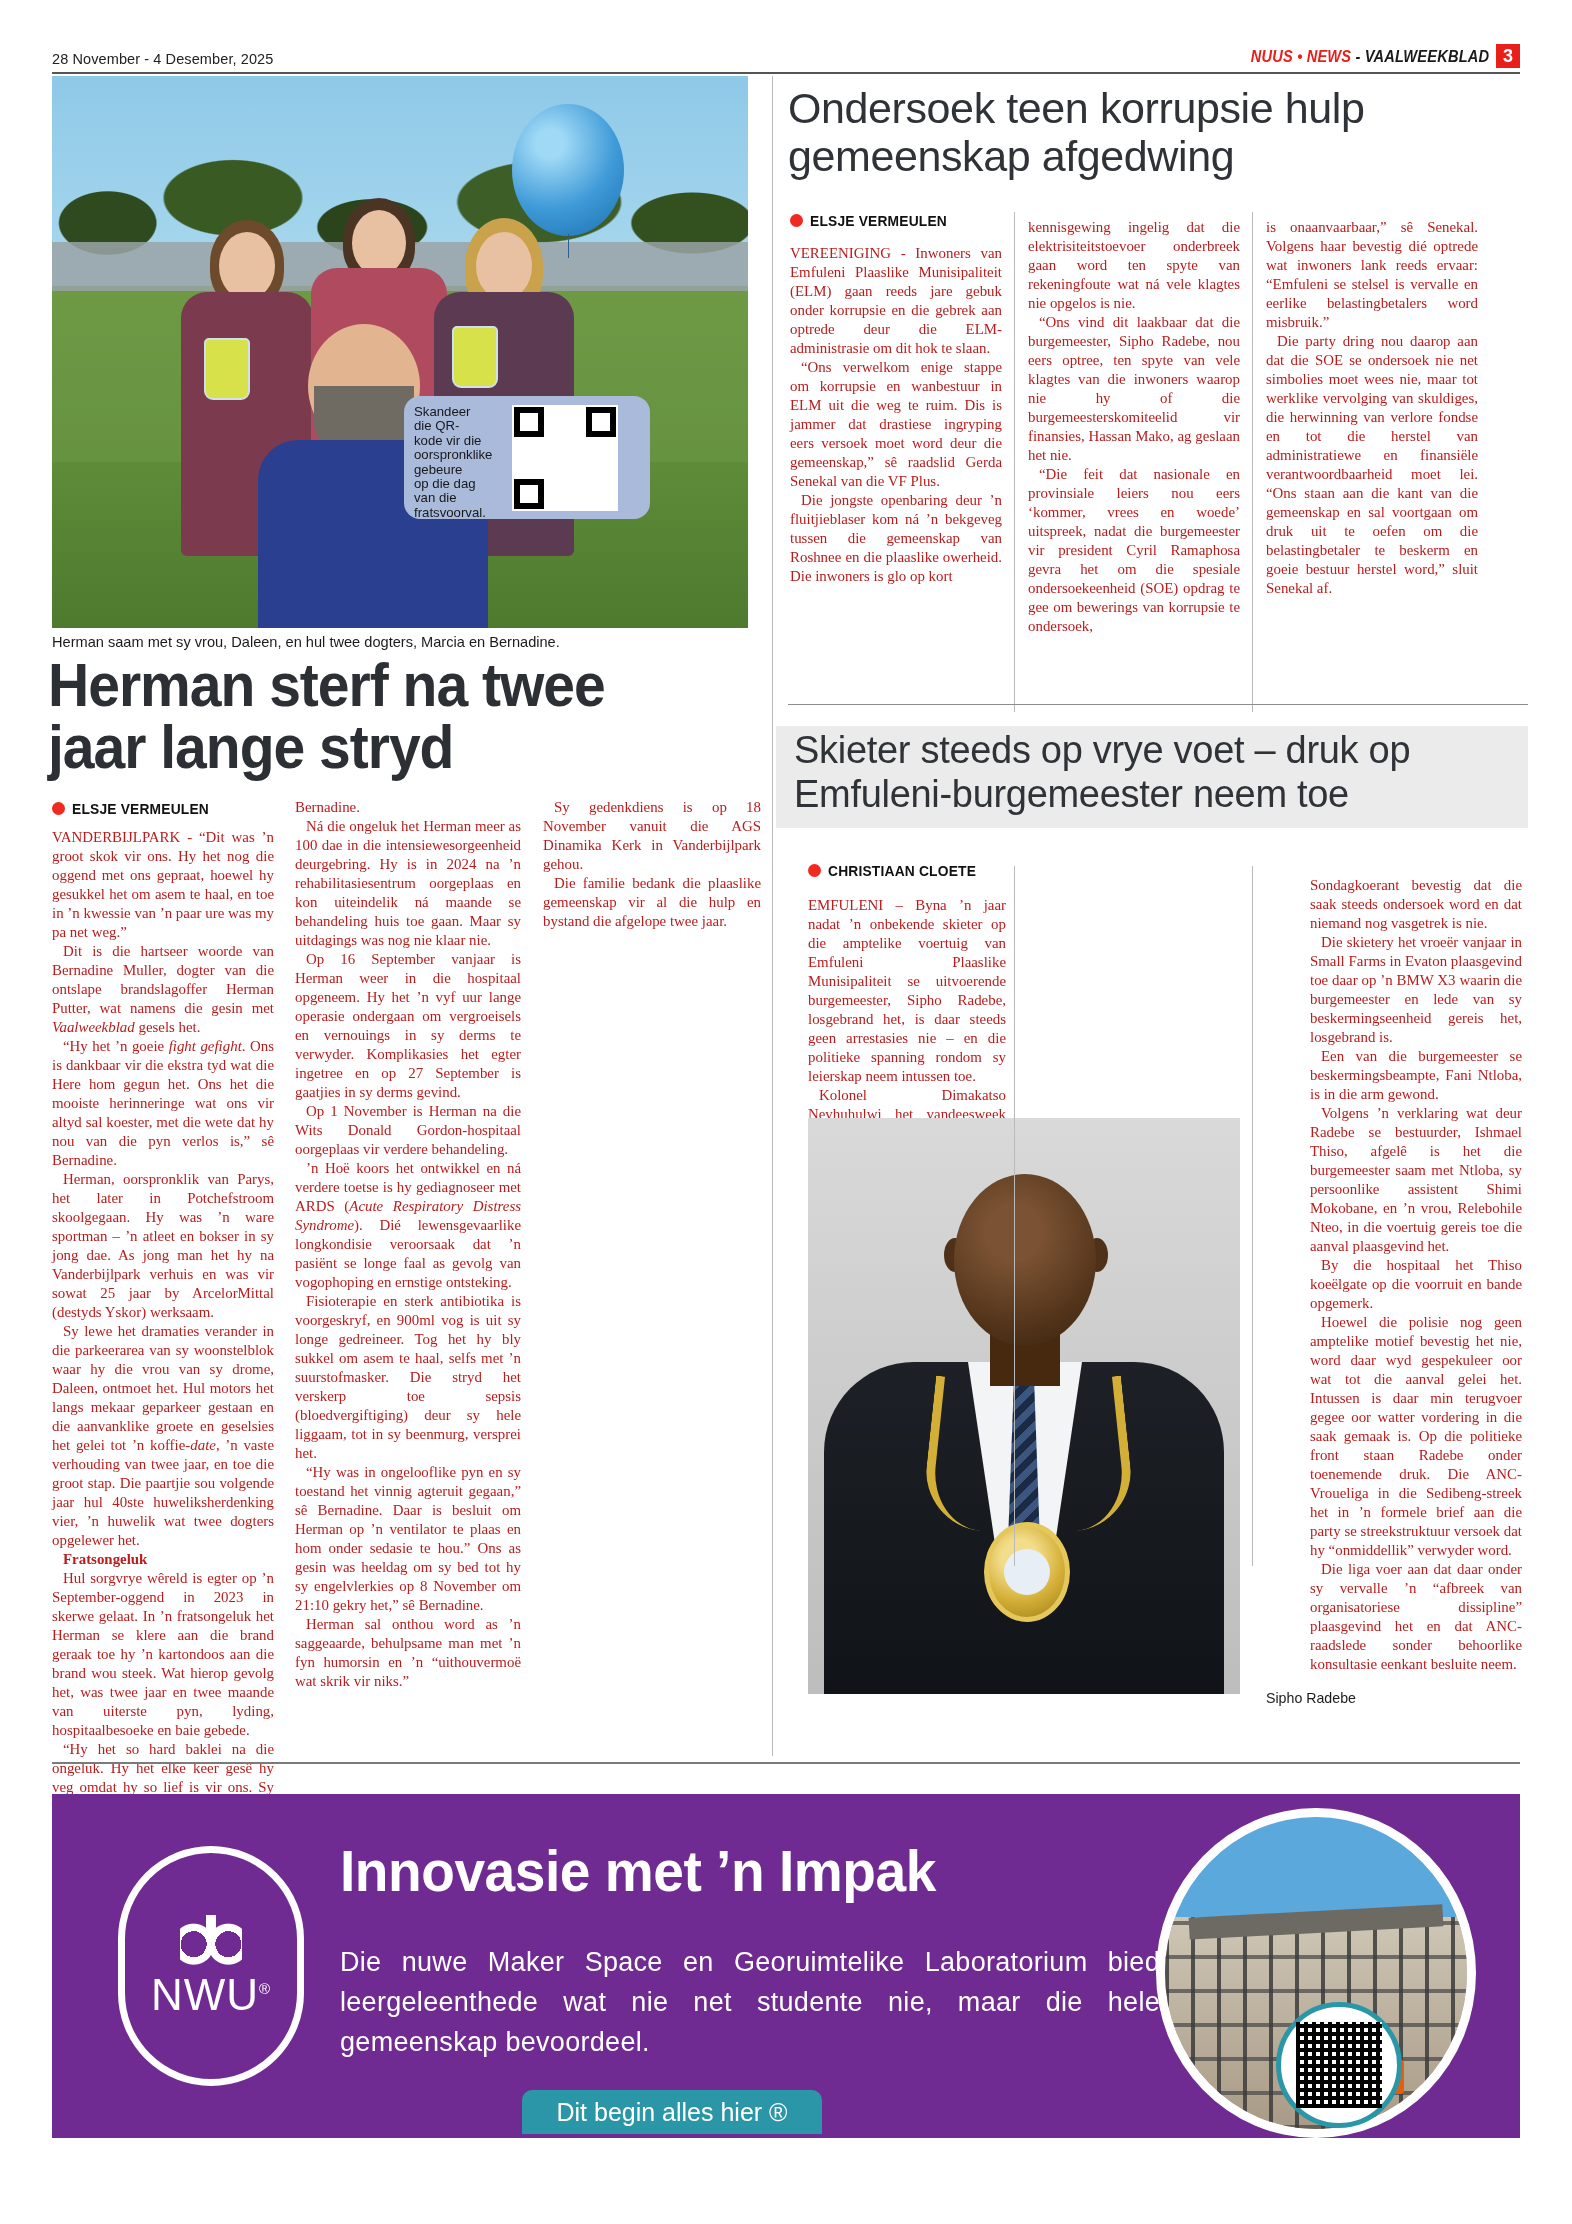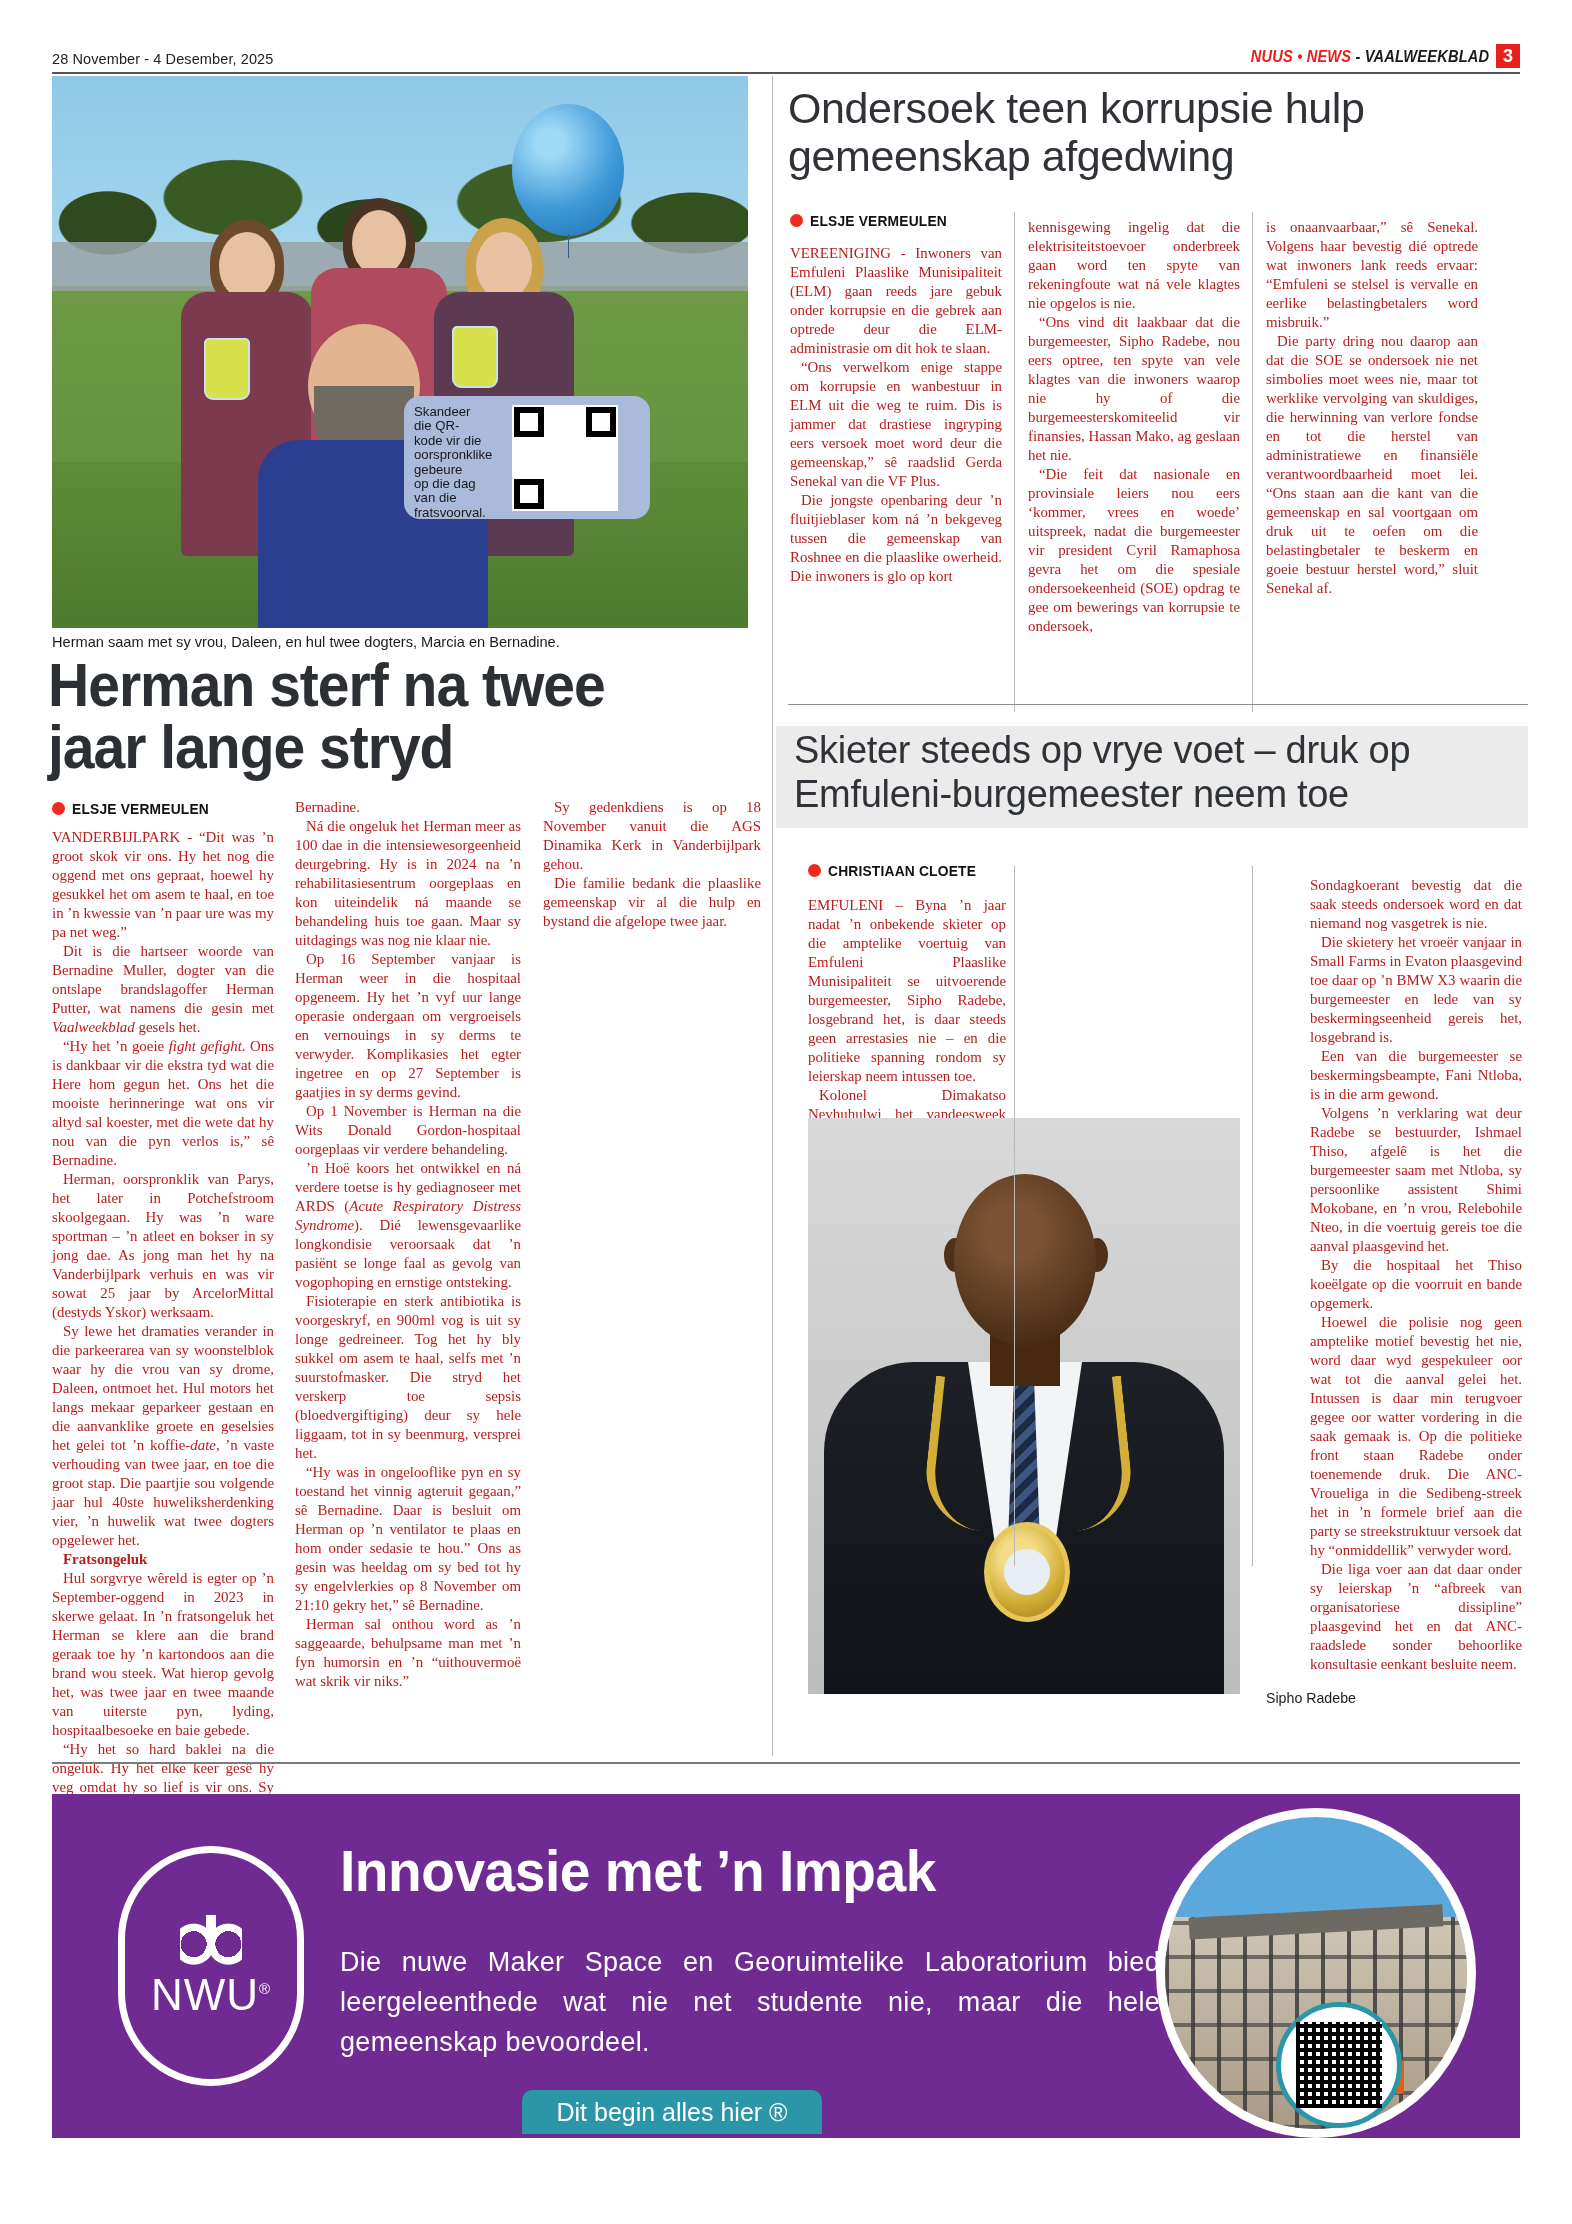--- a/index.html
+++ b/index.html
@@ -409,21 +409,21 @@
       <p>Kolonel Dimakatso Nevhuhulwi het vandeesweek aan ’n</p>
     </div>
   <div class="col skieter-c2"></div>
   <div class="col skieter-c3">
       <p class="first">Sondagkoerant bevestig dat die saak steeds ondersoek word en dat niemand nog vasgetrek is nie.</p>
       <p>Die skietery het vroeër vanjaar in Small Farms in Evaton plaasgevind toe daar op ’n BMW X3 waarin die burgemeester en lede van sy beskermingseenheid gereis het, losgebrand is.</p>
       <p>Een van die burgemeester se beskermingsbeampte, Fani Ntloba, is in die arm gewond.</p>
       <p>Volgens ’n verklaring wat deur Radebe se bestuurder, Ishmael Thiso, afgelê is het die burgemeester saam met Ntloba, sy persoonlike assistent Shimi Mokobane, en ’n vrou, Relebohile Nteo, in die voertuig gereis toe die aanval plaasgevind het.</p>
       <p>By die hospitaal het Thiso koeëlgate op die voorruit en bande opgemerk.</p>
       <p>Hoewel die polisie nog geen amptelike motief bevestig het nie, word daar wyd gespekuleer oor wat tot die aanval gelei het. Intussen is daar min terugvoer gegee oor watter vordering in die saak gemaak is. Op die politieke front staan Radebe onder toenemende druk. Die ANC-Vroueliga in die Sedibeng-streek het in ’n formele brief aan die party se streekstruktuur versoek dat hy “onmiddellik” verwyder word.</p>
-      <p>Die liga voer aan dat daar onder sy leierskap ’n “afbreek van organisatoriese dissipline” plaasgevind het en dat ANC-raadslede sonder behoorlike konsultasie eenkant besluite neem.</p>
+      <p>Die liga voer aan dat daar onder sy vervalle ’n “afbreek van organisatoriese dissipline” plaasgevind het en dat ANC-raadslede sonder behoorlike konsultasie eenkant besluite neem.</p>
     </div>
 
   <div class="photo-radebe">
     <div class="rb-bg"></div>
     <div class="rb-suit"></div>
     <div class="rb-shirt"></div>
     <div class="rb-tie"></div>
     <div class="rb-neck"></div>
     <div class="rb-ear-l"></div>
     <div class="rb-ear-r"></div>

